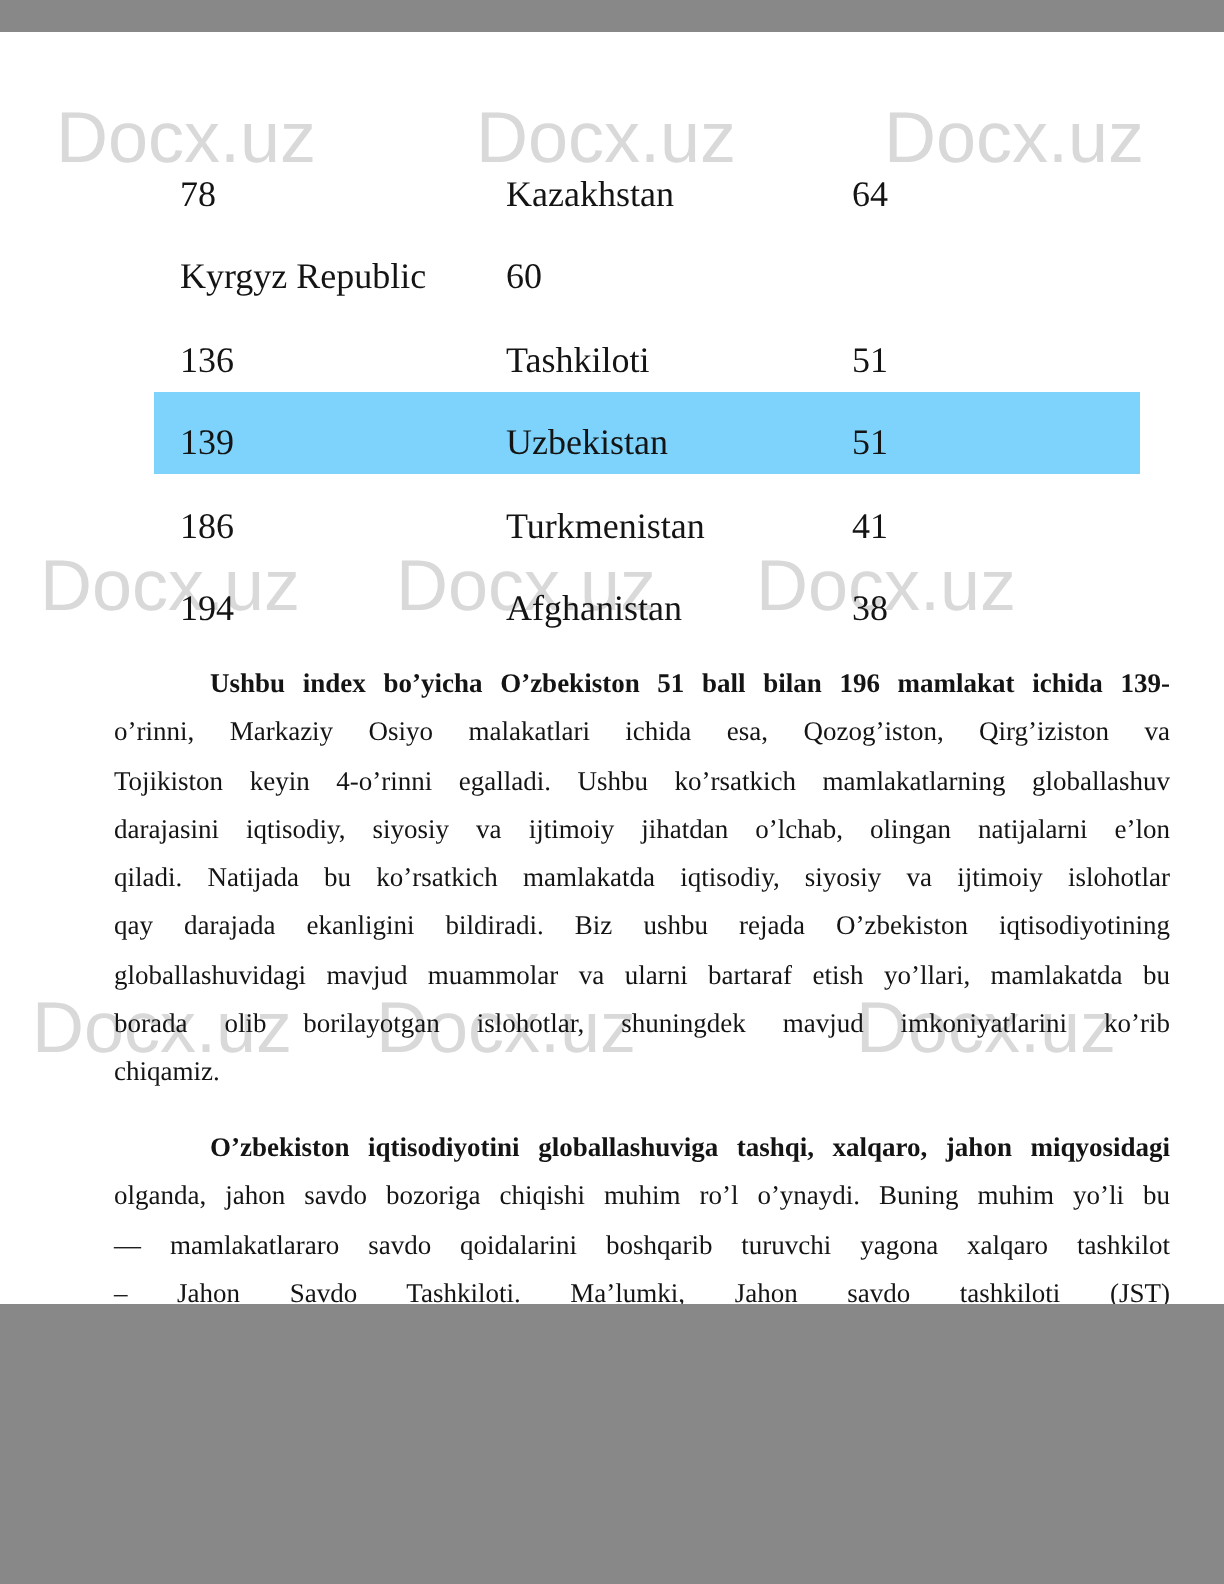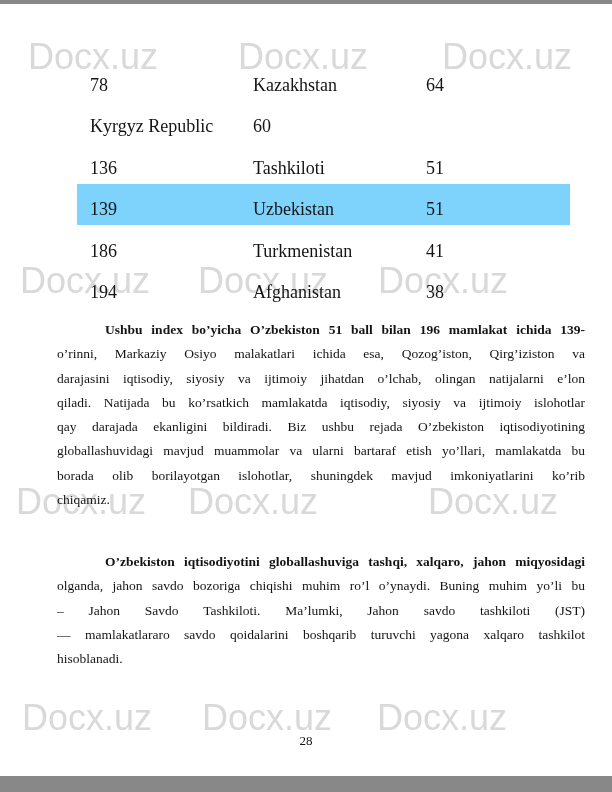--- a/index.html
+++ b/index.html
@@ -1,19 +1,19 @@
 <!DOCTYPE html>
 <html><head>
 <meta charset="utf-8">
 <style>
   html,body { margin:0; padding:0; background:#888; }
   .page {
     position:relative;
-    width:612px; height:772px;
-    margin:4px auto;
+    width:612px; height:636px;
+    margin:16px auto;
     background:#ffffff;
     overflow:hidden;
     font-family:"Liberation Serif", serif;
     color:#141414;
   }
   
   .wm-layer { position:absolute; inset:0; z-index:0; }
   .wm {
     position:absolute;
     font-family:"Liberation Sans", sans-serif;
@@ -113,32 +113,33 @@
       <div class="t-row">
         <span>194</span>
         <span>Afghanistan</span>
         <span>38</span>
       </div>
     </div>
 
     <div class="body-para para-1">
       <div class="line indent">Ushbu index bo’yicha O’zbekiston 51 ball bilan 196 mamlakat ichida 139-</div>
       <div class="line">o’rinni, Markaziy Osiyo malakatlari ichida esa, Qozog’iston, Qirg’iziston va</div>
+      <div class="line">Tojikiston keyin 4-o’rinni egalladi. Ushbu ko’rsatkich mamlakatlarning globallashuv</div>
       <div class="line">darajasini iqtisodiy, siyosiy va ijtimoiy jihatdan o’lchab, olingan natijalarni e’lon</div>
       <div class="line">qiladi. Natijada bu ko’rsatkich mamlakatda iqtisodiy, siyosiy va ijtimoiy islohotlar</div>
       <div class="line">qay darajada ekanligini bildiradi. Biz ushbu rejada O’zbekiston iqtisodiyotining</div>
       <div class="line">globallashuvidagi mavjud muammolar va ularni bartaraf etish yo’llari, mamlakatda bu</div>
       <div class="line">borada olib borilayotgan islohotlar, shuningdek mavjud imkoniyatlarini ko’rib</div>
       <div class="line last">chiqamiz.</div>
     </div>
 
     <div class="body-para para-2">
       <div class="line indent">O’zbekiston iqtisodiyotini globallashuviga tashqi, xalqaro, jahon miqyosidagi</div>
       <div class="line">olganda, jahon savdo bozoriga chiqishi muhim ro’l o’ynaydi. Buning muhim yo’li bu</div>
+      <div class="line">— mamlakatlararo savdo qoidalarini boshqarib turuvchi yagona xalqaro tashkilot</div>
       <div class="line">– Jahon Savdo Tashkiloti. Ma’lumki, Jahon savdo tashkiloti (JST)</div>
-      <div class="line">— mamlakatlararo savdo qoidalarini boshqarib turuvchi yagona xalqaro tashkilot</div>
       <div class="line last">hisoblanadi.</div>
     </div>
 
     <div class="footer">28</div>
 
   </div>
 </div>
 
 </body></html>

